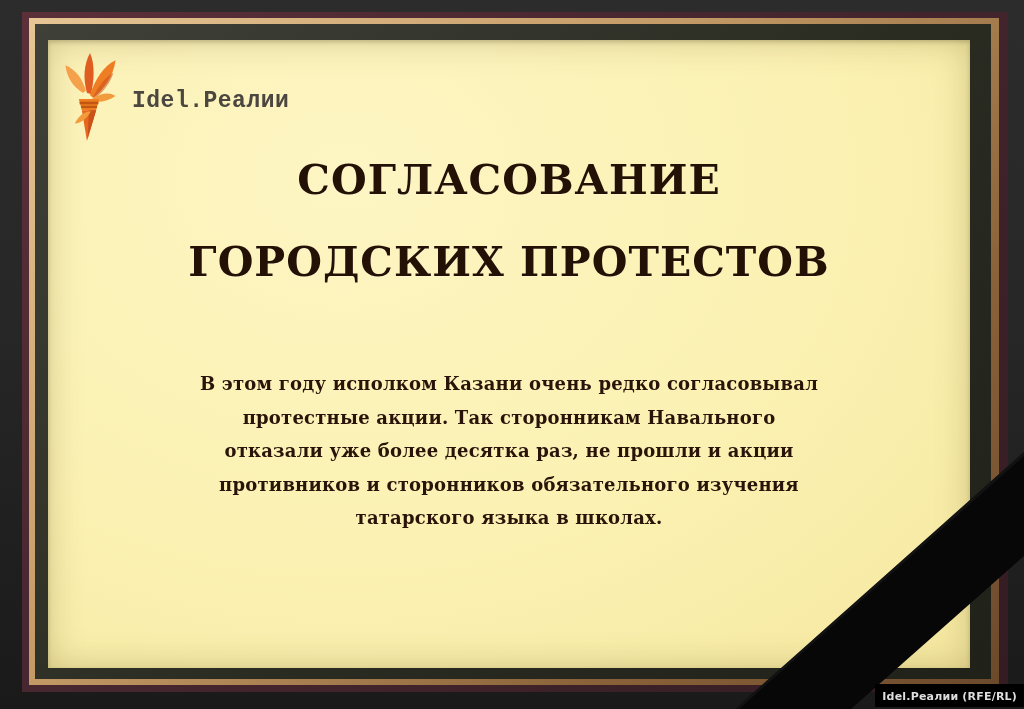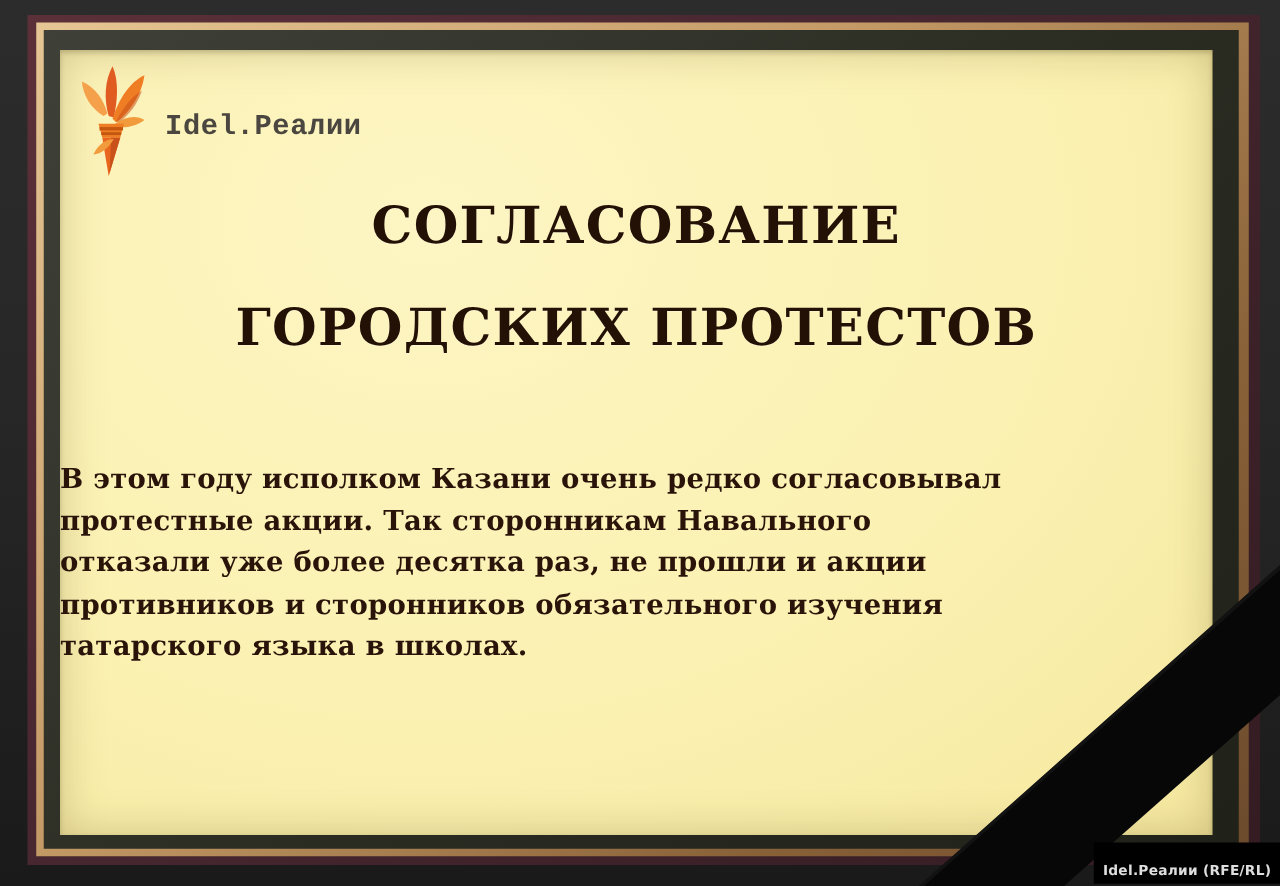--- a/index.html
+++ b/index.html
@@ -31,32 +31,32 @@
   }
   
   .title{
     position:absolute;left:0;width:100%;text-align:center;
     font-weight:bold;color:#231106;letter-spacing:1px;line-height:48px;
     font-size:41px;text-shadow:0 1px 0 rgba(255,255,255,.25);
   }
   .title.l1{top:116px;}
   .title.l2{top:198px;}
   .bodytext{
-    position:absolute;left:0;top:327px;width:100%;
-    font-weight:bold;color:#2a140a;font-size:22px;line-height:33.5px;
+    position:absolute;left:0;top:327px;width:100%;text-align:center;
+    font-weight:bold;color:#2a140a;font-size:18px;line-height:33.5px;
     white-space:pre-line;letter-spacing:.2px;
   }
   
   .ribbon{position:absolute;inset:0;pointer-events:none;}
   
   .watermark{
     position:absolute;right:0;bottom:2px;z-index:10;
     background:#000;color:#dedede;
     font-family:"DejaVu Sans", sans-serif;font-weight:bold;font-size:11px;
-    padding:16px 7px 4px 7px;letter-spacing:.2px;
+    padding:6px 7px 4px 7px;letter-spacing:.2px;
   }
 </style>
 </head>
 <body>
 
 <div class="layer f-charcoal"></div>
 <div class="layer f-maroon"></div>
 <div class="layer f-tan"></div>
 <div class="layer f-olive"></div>
 

